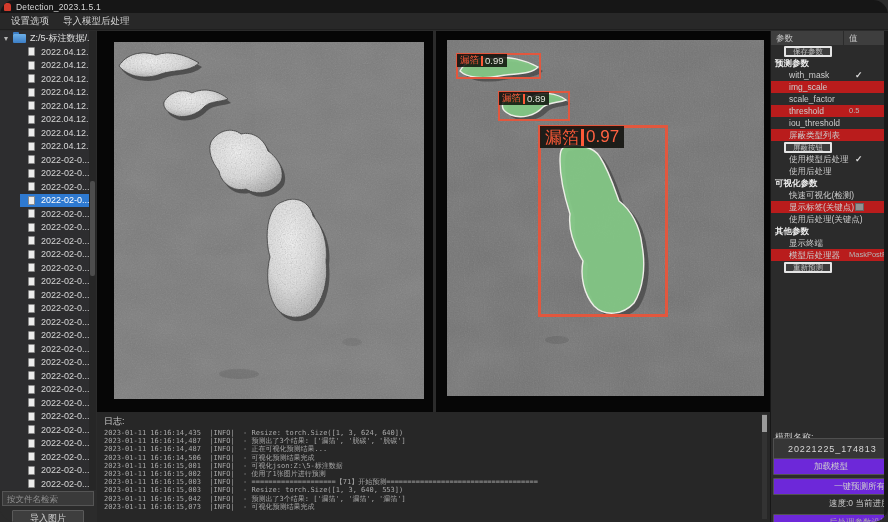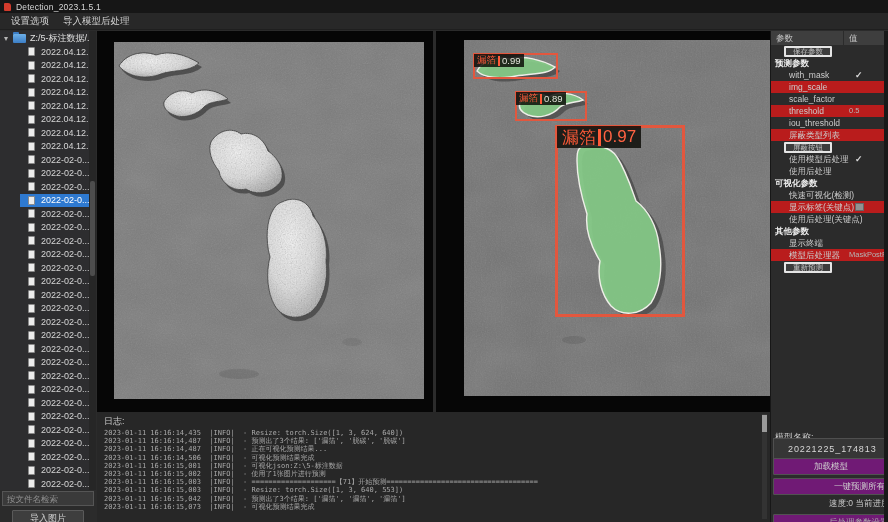--- a/index.html
+++ b/index.html
@@ -1,18 +1,18 @@
 <!DOCTYPE html>
 <html><head>
 <meta charset="utf-8">
 <style>
   * { margin:0; padding:0; box-sizing:border-box; }
   html,body { background:#2b2b2b; }
   body { width:888px; height:522px; overflow:hidden; font-family:"Liberation Sans",sans-serif; }
-  .app { position:relative; width:888px; height:522px; overflow:hidden; background:#2b2b2b; }
+  .app { position:relative; width:888px; height:522px; overflow:hidden; background:#2b2b2b;border-radius:15px; }
 
   
   .titlebar { position:absolute; left:0; top:0; width:888px; height:13px; background:#161616; display:flex; align-items:center; }
   .app-icon { width:7px; height:8px; margin-left:4px; background:#d23b2c; border-radius:1px 3px 1px 1px; }
   .title { margin-left:5px; font-size:8.5px; color:#d8d8d8; letter-spacing:.2px; }
   .menubar { position:absolute; left:0; top:13px; width:888px; height:17px; background:#282828; border-bottom:1px solid #1f1f1f; display:flex; align-items:center; }
   .menu-item { font-size:9.5px; color:#d4d4d4; margin-left:8px; padding:1px 3px; }
 
   
   .tree { position:absolute; left:0; top:31px; width:96px; height:459px; background:#2d2d2f; overflow:hidden; }
@@ -30,21 +30,21 @@
   .tree-scroll .thumb { position:absolute; left:1px; top:150px; width:5px; height:95px; background:#4d4d4d; border-radius:2px; }
   .search { position:absolute; left:2px; top:491px; width:92px; height:15px; background:#3a3a3a; border:1px solid #555; color:#cfcfcf; font-size:8.5px; padding-left:4px; font-family:inherit; }
   .search::placeholder { color:#8f8f8f; }
   .import-btn { position:absolute; left:12px; top:510px; width:72px; height:16px; background:#3e3e3e; border:1px solid #5a5a5a; color:#cfcfcf; font-size:9px; font-family:inherit; border-radius:1px; }
 
   
   .panel { position:absolute; top:31px; height:381px; background:#060606; }
   .panel-left  { left:97px;  width:336px; }
   .panel-right { left:436px; width:334px; }
   .panel-left  .img-inner { position:absolute; left:17px; top:11px; width:310px; height:357px; }
-  .panel-right .img-inner { position:absolute; left:28px; top:9px;  width:287px; height:356px; }
+  .panel-right .img-inner { position:absolute; left:11px; top:9px;  width:287px; height:356px; }
 
   #det-layer { position:absolute; left:0; top:0; width:317px; height:356px; }
   .det-box { position:absolute; border:2px solid #e2573e; }
   .det-box.big { border-width:3px; }
   .det-label { position:absolute; display:flex; align-items:center; height:13px; padding:0 3px; background:rgba(8,8,4,.82); font-size:9.5px; color:#ff5a38; white-space:nowrap; }
   .det-label .sep { display:inline-block; width:2px; height:10px; background:#ff5a38; margin:0 2px; }
   .det-label .score { color:#e4e4dc; }
   .det-label.big { height:22px; padding:0 5px; font-size:17px; }
   .det-label.big .sep { width:3px; height:17px; }
   .det-label.big .score { color:#ff6242; }
@@ -68,21 +68,21 @@
   .p-row.light { background:#b91c1c; }
   .p-label { position:absolute; left:18px; font-size:8.5px; color:#cccccc; white-space:nowrap; }
   .p-label.grp { left:4px; color:#ededed; font-weight:bold; }
   .p-check { position:absolute; left:84px; top:0; font-size:9px; color:#dcdcdc; font-weight:bold; }
   .p-box { position:absolute; left:84px; top:2px; width:9px; height:8px; background:#919191; border:1px solid #666; }
   .p-val { position:absolute; left:78px; font-size:7.5px; color:#b5b5b5; white-space:nowrap; }
   .p-btn { position:absolute; left:13px; top:0.5px; width:48px; height:11px; background:#3d3d3d; border:2px solid #e5e5e5; color:#c0c0c0; font-size:7.5px; line-height:8px; border-radius:1px; font-family:inherit; }
   .m-label { position:absolute; left:4px; top:400px; font-size:9px; color:#cccccc; }
   .m-field { position:absolute; left:2px; top:407px; width:114px; height:26px; background:#363636; border:1px solid #4f4f4f; line-height:15px; overflow:hidden; }
   .m-field span { margin-left:14px; font-size:9px; letter-spacing:.9px; color:#d8d8d8; white-space:nowrap; }
-  .m-btn { position:absolute; left:2px; width:114px; height:17px; background:#701a75; border:1px solid #525252; color:#cfcfcf; font-size:8.5px; font-family:inherit; border-radius:1px; text-align:left; overflow:hidden; white-space:nowrap; }
+  .m-btn { position:absolute; left:2px; width:114px; height:17px; background:#6d28d9; border:1px solid #525252; color:#cfcfcf; font-size:8.5px; font-family:inherit; border-radius:1px; text-align:left; overflow:hidden; white-space:nowrap; }
   .m-btn.load { top:427px; padding-left:40px; }
   .m-btn.predict { top:447px; padding-left:60px; }
   .m-status { position:absolute; left:0; top:467px; width:118px; padding-left:58px; font-size:8.5px; color:#c8c8c8; white-space:nowrap; overflow:hidden; }
   .m-btn.pp { top:483px; padding-left:55px; color:#a9a9a9; }
   .p-groove { position:absolute; right:0; top:0; width:4px; height:491px; background:#191919; }
 </style>
 </head>
 <body>
 
 <div class="app">

